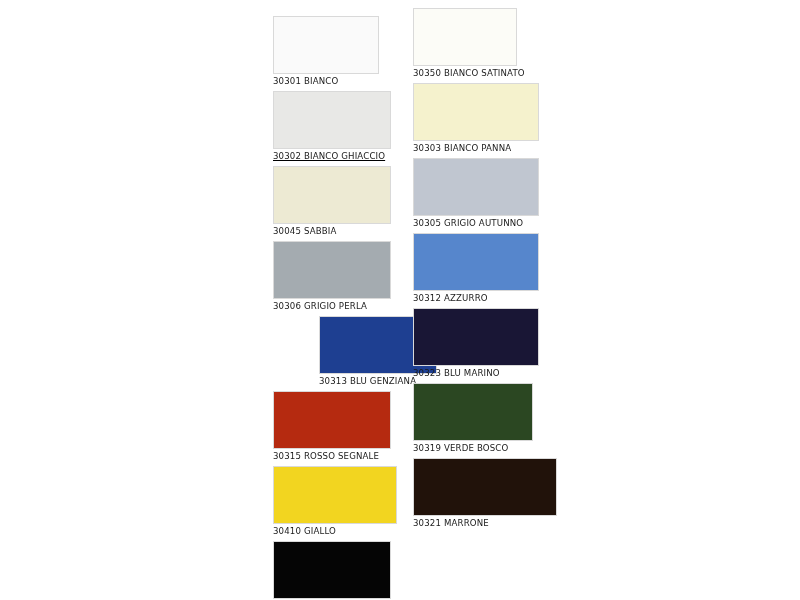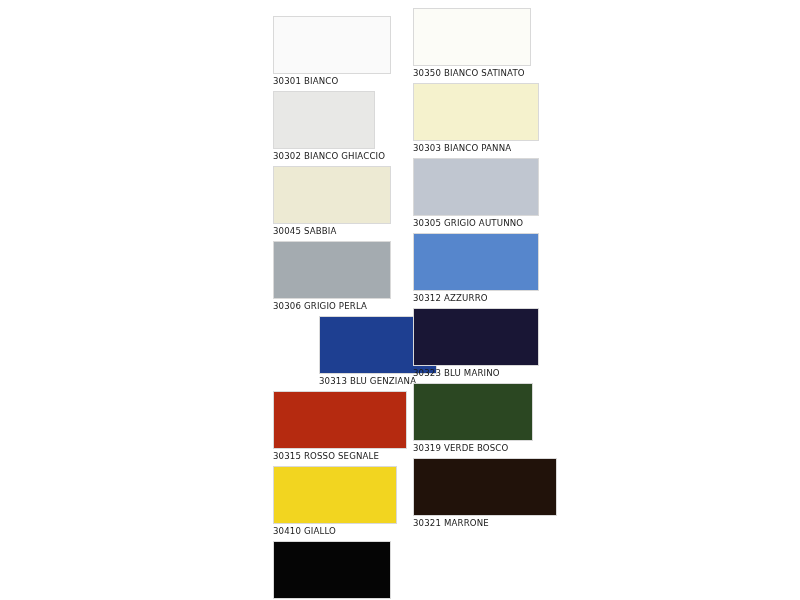--- a/index.html
+++ b/index.html
@@ -58,56 +58,56 @@
   }
 </style>
 </head>
 <body>
 
 <div id="chart-root">
 
   <div class="swatch-grid">
 
     <div class="swatch-col col-left">
-        <div class="swatch-cell" style="top: 8px; width: 118px;">
+        <div class="swatch-cell" style="top: 8px; width: 106px;">
           <div class="swatch-chip" style="height: 58px; background: rgb(250, 250, 250);"></div>
           <div class="swatch-label">30301 BIANCO</div>
         </div>
-        <div class="swatch-cell" style="top: 83px; width: 102px;">
+        <div class="swatch-cell" style="top: 83px; width: 118px; text-decoration: underline;">
           <div class="swatch-chip" style="height: 58px; background: rgb(232, 232, 230);"></div>
           <div class="swatch-label">30302 BIANCO GHIACCIO</div>
         </div>
         <div class="swatch-cell" style="top: 158px; width: 118px;">
           <div class="swatch-chip" style="height: 58px; background: rgb(237, 234, 211);"></div>
           <div class="swatch-label">30045 SABBIA</div>
         </div>
         <div class="swatch-cell" style="top: 233px; width: 118px;">
           <div class="swatch-chip" style="height: 58px; background: rgb(164, 171, 176);"></div>
           <div class="swatch-label">30306 GRIGIO PERLA</div>
         </div>
         <div class="swatch-cell" style="top: 308px; width: 118px; padding-left: 46px;">
           <div class="swatch-chip" style="height: 58px; background: rgb(30, 63, 145);"></div>
           <div class="swatch-label">30313 BLU GENZIANA</div>
         </div>
-        <div class="swatch-cell" style="top: 383px; width: 134px;">
+        <div class="swatch-cell" style="top: 383px; width: 118px;">
           <div class="swatch-chip" style="height: 58px; background: rgb(181, 42, 16);"></div>
           <div class="swatch-label">30315 ROSSO SEGNALE</div>
         </div>
         <div class="swatch-cell" style="top: 458px; width: 124px;">
           <div class="swatch-chip" style="height: 58px; background: rgb(242, 213, 32);"></div>
           <div class="swatch-label">30410 GIALLO</div>
         </div>
         <div class="swatch-cell" style="top: 533px; width: 118px;">
           <div class="swatch-chip" style="height: 58px; background: rgb(5, 5, 5);"></div>
           <div class="swatch-label">30322 NERO</div>
         </div>
       </div>
 
     <div class="swatch-col col-right">
-        <div class="swatch-cell" style="top: 0px; width: 118px;">
+        <div class="swatch-cell" style="top: 0px; width: 104px;">
           <div class="swatch-chip" style="height: 58px; background: rgb(252, 252, 247);"></div>
           <div class="swatch-label">30350 BIANCO SATINATO</div>
         </div>
         <div class="swatch-cell" style="top: 75px; width: 126px;">
           <div class="swatch-chip" style="height: 58px; background: rgb(245, 242, 205);"></div>
           <div class="swatch-label">30303 BIANCO PANNA</div>
         </div>
         <div class="swatch-cell" style="top: 150px; width: 126px;">
           <div class="swatch-chip" style="height: 58px; background: rgb(192, 198, 208);"></div>
           <div class="swatch-label">30305 GRIGIO AUTUNNO</div>

